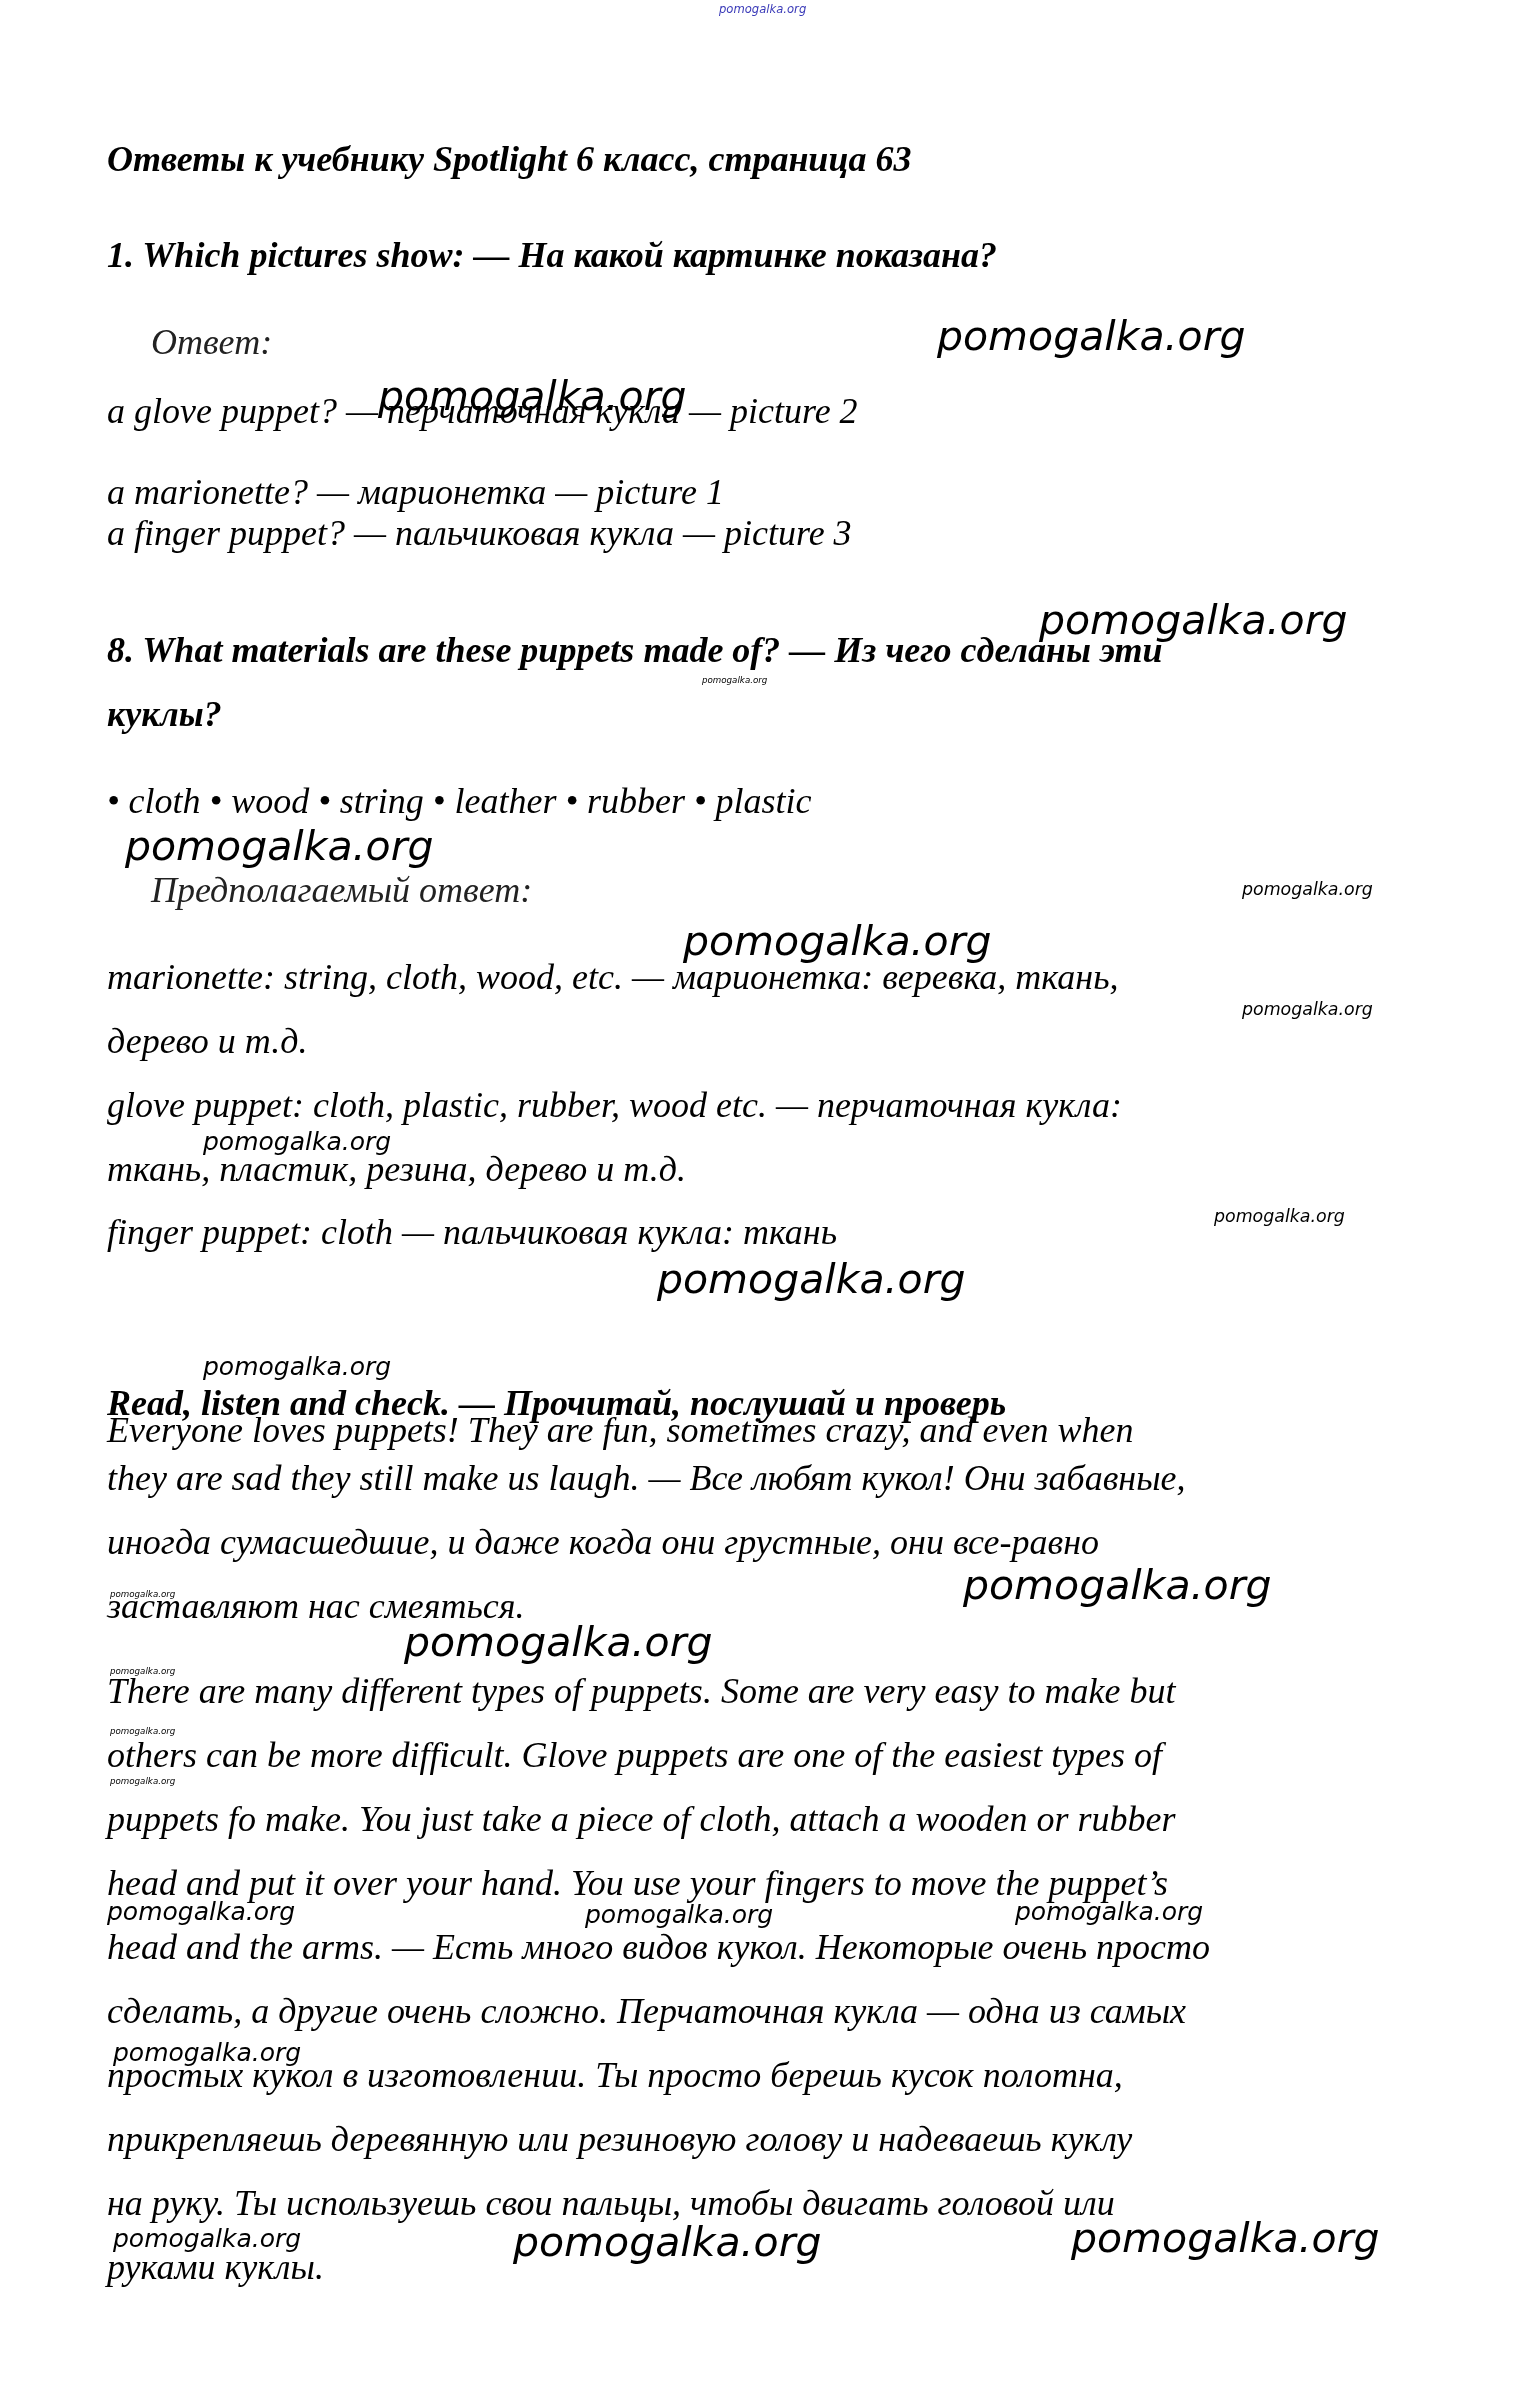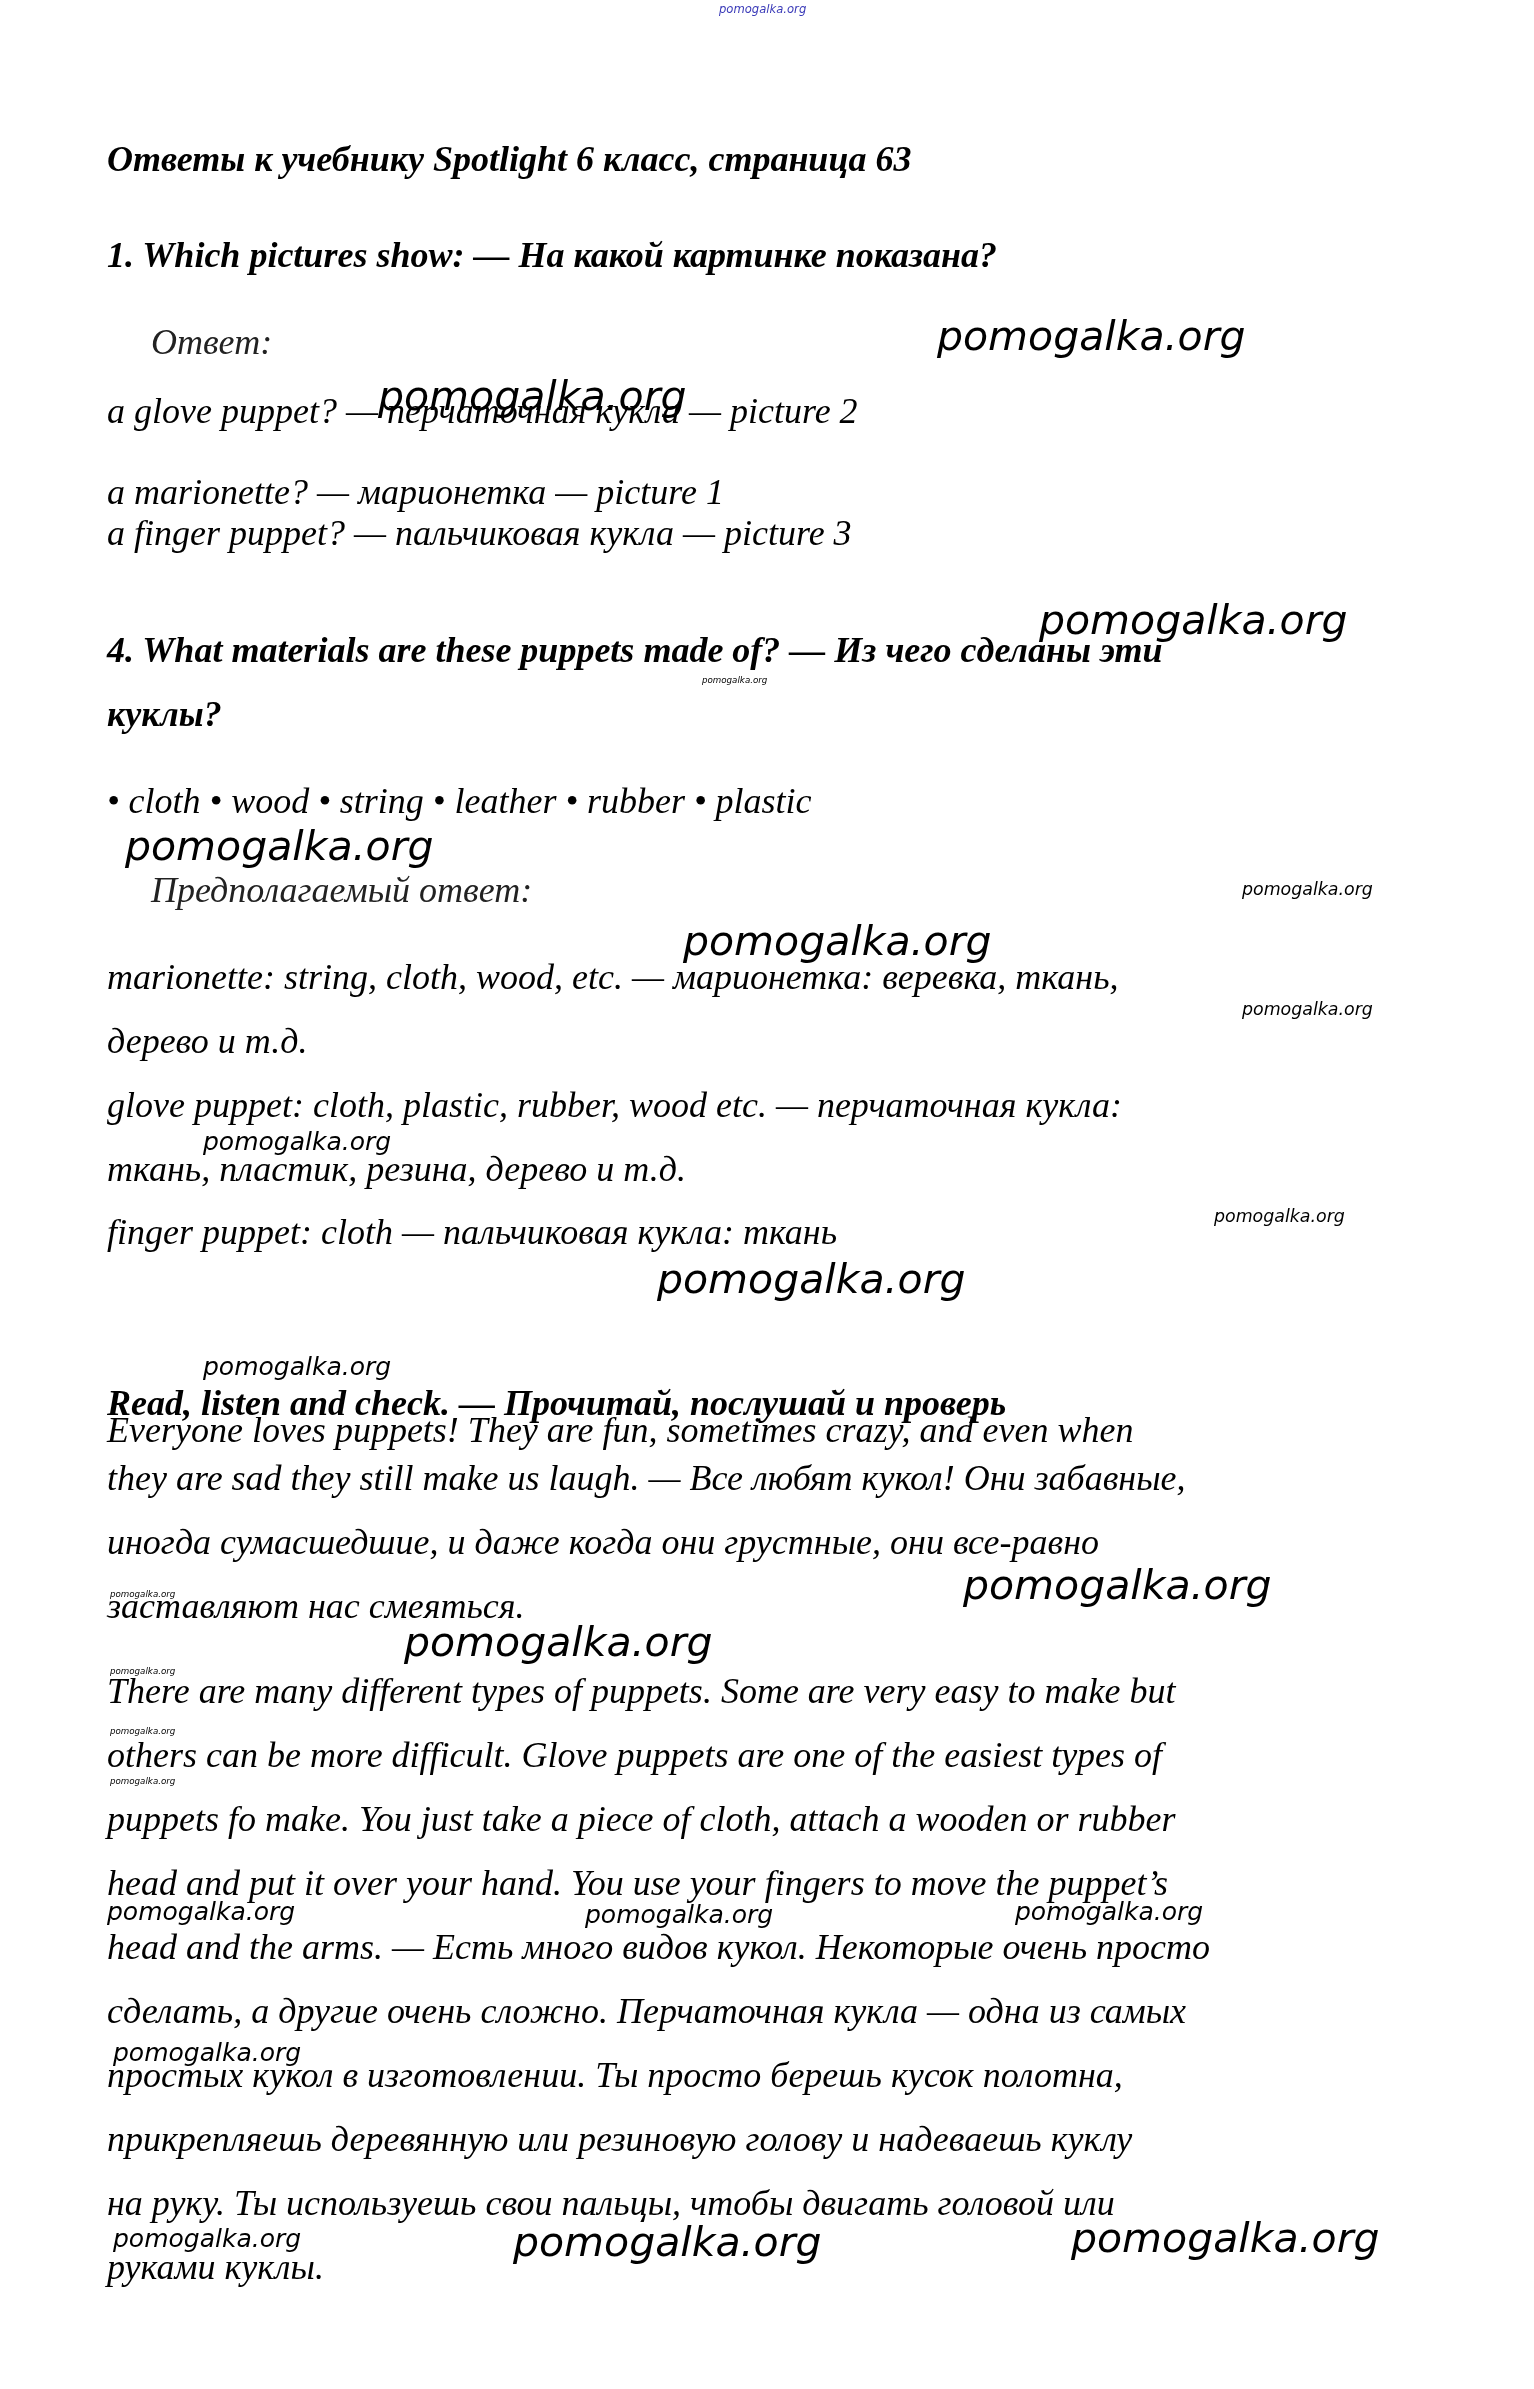--- a/index.html
+++ b/index.html
@@ -21,21 +21,21 @@
 <div class="abs topmark">pomogalka.org</div>
 
 <div class="abs title">Ответы к учебнику Spotlight 6 класс, страница 63</div>
 
 <div class="abs h" style="top:234px">1. Which pictures show: — На какой картинке показана?</div>
 <div class="abs it" style="top:321px">Ответ:</div>
 <div class="abs p" style="top:390px">a glove puppet? — перчаточная кукла — picture 2</div>
 <div class="abs p" style="top:471px">a marionette? — марионетка — picture 1</div>
 <div class="abs p" style="top:512px">a finger puppet? — пальчиковая кукла — picture 3</div>
 
-<div class="abs h" style="top:629px">4. What materials are these puppets made of? — Из чего сделаны эти</div>
+<div class="abs h" style="top:629px">8. What materials are these puppets made of? — Из чего сделаны эти</div>
 <div class="abs h" style="top:693px">куклы?</div>
 <div class="abs p" style="top:780px">• cloth • wood • string • leather • rubber • plastic</div>
 <div class="abs it" style="top:869px">Предполагаемый ответ:</div>
 <div class="abs p" style="top:956px">marionette: string, cloth, wood, etc. — марионетка: веревка, ткань,</div>
 <div class="abs p" style="top:1020px">дерево и т.д.</div>
 <div class="abs p" style="top:1084px">glove puppet: cloth, plastic, rubber, wood etc. — перчаточная кукла:</div>
 <div class="abs p" style="top:1148px">ткань, пластик, резина, дерево и т.д.</div>
 <div class="abs p" style="top:1211px">finger puppet: cloth — пальчиковая кукла: ткань</div>
 
 <div class="abs h" style="top:1382px">Read, listen and check. — Прочитай, послушай и проверь</div>

